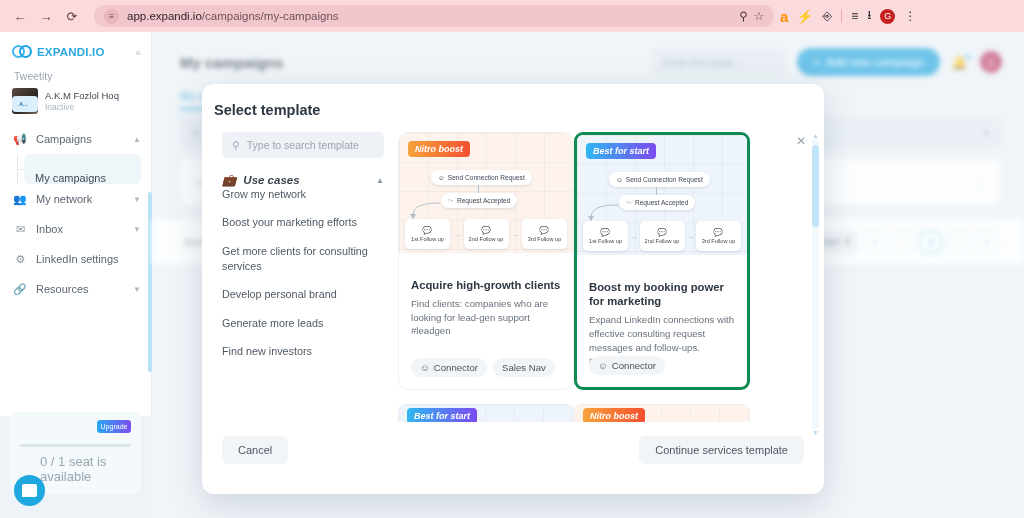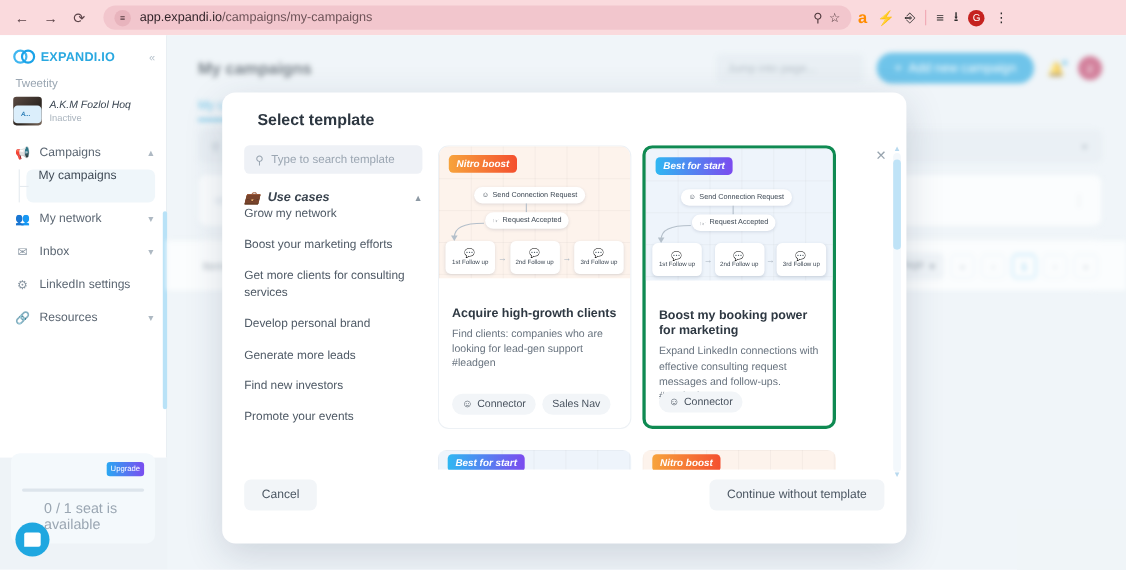--- a/index.html
+++ b/index.html
@@ -86,40 +86,40 @@
   .user-row { display: flex; align-items: center; padding: 4px 10px 10px 12px; gap: 7px; }
   .user-ava {
     width: 26px; height: 26px; border-radius: 3px; flex: none;
     background: linear-gradient(135deg,#5b4a42 0%,#2e2722 60%,#7d6a5c 100%);
     position: relative; overflow: hidden;
   }
   .user-ava .badge {
     position: absolute; left: 0; bottom: 0; width: 100%;
     background: #dbeefb; color: #2d7fb8; font-size: 5.5px; text-align: center;
   }
-  .user-name { font-size: 9.5px; color: #3b4652; line-height: 1.25; font-style: italic; }
+  .user-name { font-size: 9.5px; color: #3b4652; line-height: 1.25; }
   .user-status { font-size: 8.5px; color: #aab4be; }
 
   .nav-item {
     display: flex; align-items: center; gap: 8px;
     height: 30px; padding: 0 10px 0 13px; color: #5b6672; font-size: 11px;
   }
   .nav-item .ic { width: 15px; display: flex; justify-content: center; color: #8a97a3; font-size: 11px; }
   .nav-item .chev { margin-left: auto; color: #aeb9c3; font-size: 8px; }
   .nav-sub { position: relative; padding-left: 24px; }
   .nav-sub .tree {
     position: absolute; left: 17px; top: 0; bottom: 0; width: 9px;
     border-left: 1px solid #e4eaef;
   }
   .nav-sub .tree::after {
     content: ""; position: absolute; left: 0; top: 50%; width: 8px;
     border-top: 1px solid #e4eaef;
   }
   .nav-sub-item {
-    display: flex; align-items: flex-start; height: 30px; font-size: 11px;
+    display: flex; align-items: flex-end; height: 30px; font-size: 11px;
     color: #5b6672; padding-left: 11px; border-radius: 6px; margin-right: 10px;
   }
   .nav-sub-item.active { background: #eff6fa; color: #3f4a56; }
   .upgrade-card {
     position: absolute; left: 10px; right: 10px; top: 380px;
     background: #f4f9fc; border-radius: 8px; padding: 8px 10px 10px;
   }
   .upgrade-badge {
     margin-left: auto; width: 34px; height: 13px; border-radius: 3px;
     background: linear-gradient(90deg,#2aa8f2,#7a4df0);
@@ -211,21 +211,21 @@
     background: rgba(244,248,251,.35);
   }
 
   
   .modal {
     position: absolute; left: 50px; top: 52px; width: 622px; height: 410px;
     background: #fff; border-radius: 12px;
     box-shadow: 0 10px 34px rgba(36,56,82,.17);
   }
   .modal-title {
-    padding: 18px 0 0 32px; font-size: 14.5px; font-weight: bold; color: #2c3640;
+    padding: 18px 0 0 12px; font-size: 14.5px; font-weight: bold; color: #2c3640;
   }
   .modal-close {
     position: absolute; right: 18px; top: 50px; color: #98a4af; font-size: 12px;
   }
   .modal-body { position: absolute; left: 0; top: 48px; right: 0; bottom: 58px; display: flex; }
   .m-left { width: 196px; padding: 0 14px 0 20px; flex: none; }
   .search-box {
     height: 26px; background: #eef1f6; border-radius: 5px;
     display: flex; align-items: center; gap: 7px; padding: 0 10px;
     color: #9ba6b2; font-size: 10.5px;
@@ -233,21 +233,21 @@
   .usecases-hdr {
     display: flex; align-items: center; gap: 7px; margin-top: 15px;
     font-size: 11.5px; font-style: italic; font-weight: bold; color: #39434e;
   }
   .usecases-hdr .chev { margin-left: auto; font-size: 8px; color: #8d99a4; font-style: normal; font-weight: normal; }
   .uc-list { margin-top: 0; }
   .uc-item { font-size: 10.8px; color: #4e5965; line-height: 1.42; margin-bottom: 13px; }
 
   .m-right { position: relative; flex: 1; padding-right: 22px; }
   .cards {
-    display: flex; flex-wrap: wrap; gap: 10px;
+    display: flex; flex-wrap: wrap; 
     height: 100%; overflow: hidden; position: relative;
   }
   .tcard {
     width: 176px; background: #fff; border-radius: 10px;
     border: 1px solid #edf1f5; overflow: hidden; flex: none;
     height: 258px; position: relative;
   }
   .tcard.sel { border: 3px solid #0f8a52; border-radius: 9px; }
   .tcard .flow {
     height: 120px; position: relative;
@@ -489,21 +489,20 @@
             <span>Use cases</span>
             <span class="chev">▲</span>
           </div>
           <div class="uc-list">
             <div class="uc-item">Grow my network</div>
             <div class="uc-item">Boost your marketing efforts</div>
             <div class="uc-item">Get more clients for consulting services</div>
             <div class="uc-item">Develop personal brand</div>
             <div class="uc-item">Generate more leads</div>
             <div class="uc-item">Find new investors</div>
-            <div class="uc-item">Promote your events</div>
           </div>
         </div>
 
         <div class="m-right">
           <div class="cards">
 
             <div class="tcard peach">
               <div class="flow">
                 <div class="badge nitro">Nitro boost</div>
                 <div class="node n1">
@@ -609,17 +608,17 @@
             <div class="track">
               <div class="thumb"></div>
             </div>
             <div class="ar">▼</div>
           </div>
         </div>
       </div>
 
       <div class="modal-foot">
         <div class="btn-soft">Cancel</div>
-        <div class="btn-soft right">Continue without template</div>
+        <div class="btn-soft right">Continue services template</div>
       </div>
     </div>
   </div>
 </div>
 
 </body></html>

